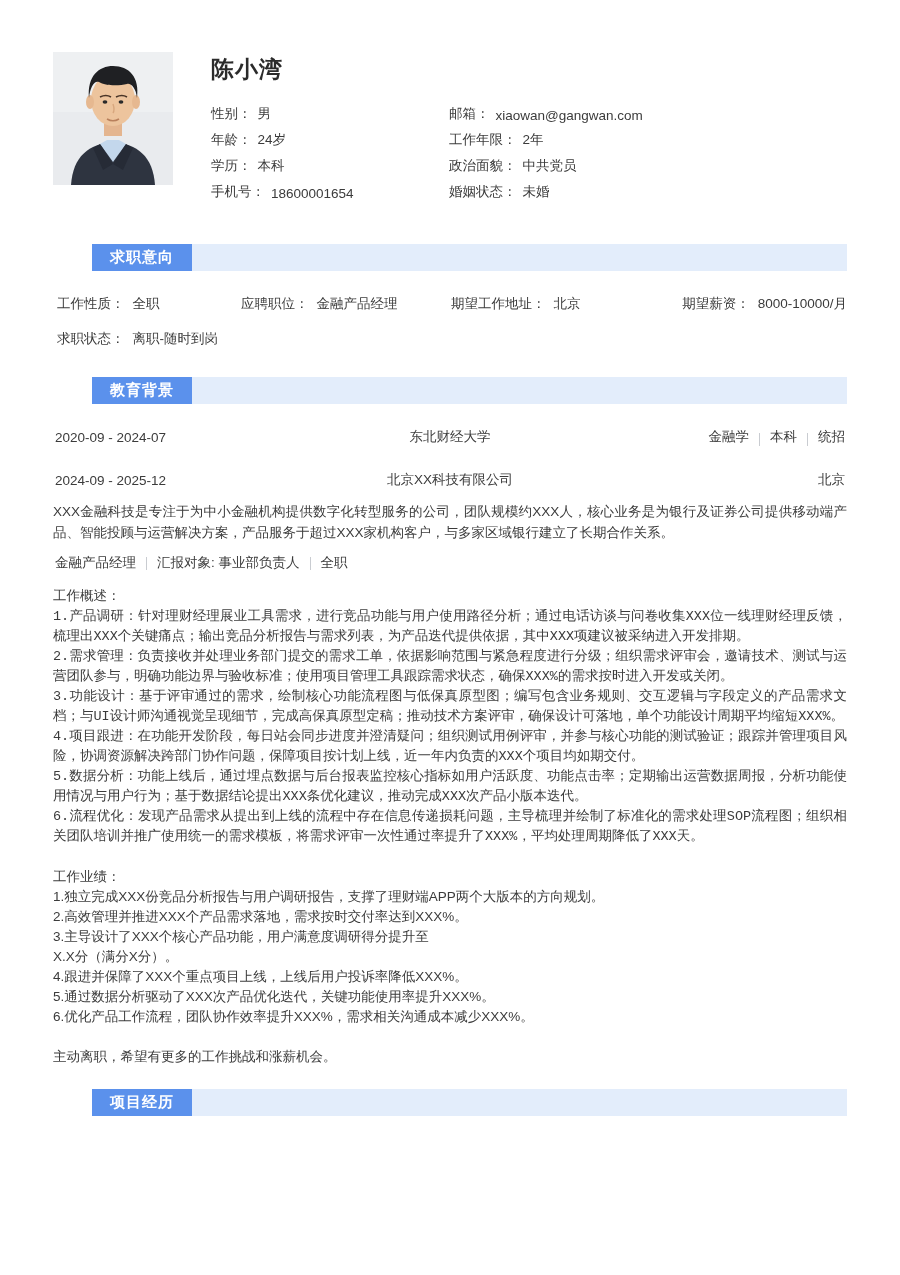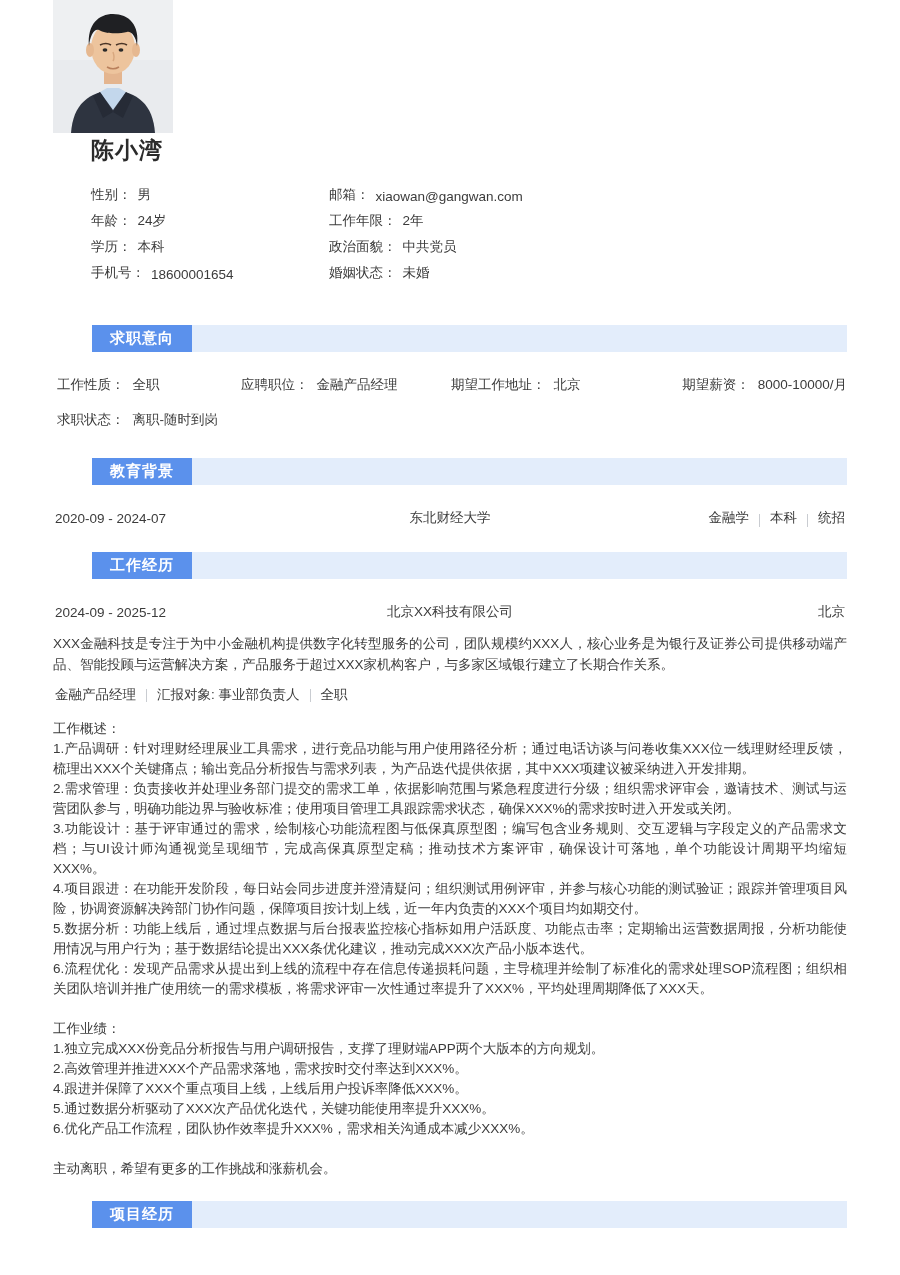--- a/index.html
+++ b/index.html
@@ -10,21 +10,21 @@
   }
   *{box-sizing:border-box;margin:0;padding:0;}
   html,body{background:#fff;}
   body{
     width:900px;height:1275px;overflow:hidden;
     font-family:"Liberation Sans","DejaVu Sans",sans-serif;
     color:var(--text);
   }
   .content{width:794px;margin:0 auto;}
   
-  .header{display:flex;flex-direction:column;}
+  .header{display:flex;padding-top:52px;}
   .photo{width:120px;height:133px;flex:none;overflow:hidden;background:#e9ebee;}
   .photo svg{display:block;}
   .header-right{margin-left:38px;flex:1;}
   .name{font-size:23px;font-weight:bold;color:#2b2b2b;margin:2px 0 12px;letter-spacing:1px;}
   .info-grid{display:flex;}
   .info-col{display:flex;flex-direction:column;}
   .info-col.left{width:238px;}
   .info-col.right{flex:1;}
   .info-row{height:26px;display:flex;align-items:flex-end;font-size:13.5px;}
   .info-value{margin-left:6px;}
@@ -47,21 +47,21 @@
   .ji-row2{display:flex;margin-top:17px;font-size:13.5px;padding-left:4px;}
   
   .meta-row{display:flex;align-items:center;font-size:13.5px;margin-top:24px;padding:0 2px;}
   .meta-left{width:32%;}
   .meta-center{width:36%;text-align:center;}
   .meta-right{width:32%;display:flex;align-items:flex-end;justify-content:flex-end;}
   .sep{width:1px;height:13px;background:var(--sep);margin:0 10px;flex:none;}
   
   .desc{font-size:13.5px;line-height:21px;text-align:justify;margin-top:12px;white-space:pre-line;}
   .para{font-size:13.5px;line-height:20px;text-align:justify;white-space:pre-line;}
-  .block{margin-top:15px;}
+  .block{margin-top:15px;font-family:Liberation Mono, monospace;}
   .block-gap{margin-top:20px;}
   .position-row{display:flex;align-items:center;font-size:13.5px;margin-top:11px;padding-left:2px;}
   .sec-edu{margin-top:29px;}
   .sec-work{margin-top:25px;}
   .sec-proj{margin-top:22px;}
   .company-intro{margin-top:12px;}
 </style>
 </head>
 <body>
 
@@ -183,24 +183,20 @@
         <span>金融学</span>
         <span class="sep"></span>
         <span>本科</span>
         <span class="sep"></span>
         <span>统招</span>
       </div>
     </div>
   </section>
 
   <section class="sec-work">
-    <div class="section-bar">
-      <div class="section-badge">工作经历</div>
-      <div class="section-rest"></div>
-    </div>
     <div class="meta-row">
       <div class="meta-left">2024-09 - 2025-12</div>
       <div class="meta-center">北京XX科技有限公司</div>
       <div class="meta-right">
           <span>北京</span>
         </div>
     </div>
     <p class="desc company-intro">XXX金融科技是专注于为中小金融机构提供数字化转型服务的公司，团队规模约XXX人，核心业务是为银行及证券公司提供移动端产品、智能投顾与运营解决方案，产品服务于超过XXX家机构客户，与多家区域银行建立了长期合作关系。</p>
     <div class="position-row">
       <span>金融产品经理</span>
@@ -217,20 +213,22 @@
       <p class="para">3.功能设计：基于评审通过的需求，绘制核心功能流程图与低保真原型图；编写包含业务规则、交互逻辑与字段定义的产品需求文档；与UI设计师沟通视觉呈现细节，完成高保真原型定稿；推动技术方案评审，确保设计可落地，单个功能设计周期平均缩短XXX%。</p>
       <p class="para">4.项目跟进：在功能开发阶段，每日站会同步进度并澄清疑问；组织测试用例评审，并参与核心功能的测试验证；跟踪并管理项目风险，协调资源解决跨部门协作问题，保障项目按计划上线，近一年内负责的XXX个项目均如期交付。</p>
       <p class="para">5.数据分析：功能上线后，通过埋点数据与后台报表监控核心指标如用户活跃度、功能点击率；定期输出运营数据周报，分析功能使用情况与用户行为；基于数据结论提出XXX条优化建议，推动完成XXX次产品小版本迭代。</p>
       <p class="para">6.流程优化：发现产品需求从提出到上线的流程中存在信息传递损耗问题，主导梳理并绘制了标准化的需求处理SOP流程图；组织相关团队培训并推广使用统一的需求模板，将需求评审一次性通过率提升了XXX%，平均处理周期降低了XXX天。</p>
     </div>
 
     <div class="block-gap">
       <p class="para">工作业绩：</p>
       <p class="para">1.独立完成XXX份竞品分析报告与用户调研报告，支撑了理财端APP两个大版本的方向规划。</p>
       <p class="para">2.高效管理并推进XXX个产品需求落地，需求按时交付率达到XXX%。</p>
+      <p class="para">3.主导设计了XXX个核心产品功能，用户满意度调研得分提升至
+X.X分（满分X分）。</p>
       <p class="para">4.跟进并保障了XXX个重点项目上线，上线后用户投诉率降低XXX%。</p>
       <p class="para">5.通过数据分析驱动了XXX次产品优化迭代，关键功能使用率提升XXX%。</p>
       <p class="para">6.优化产品工作流程，团队协作效率提升XXX%，需求相关沟通成本减少XXX%。</p>
     </div>
 
     <p class="para block-gap">主动离职，希望有更多的工作挑战和涨薪机会。</p>
   </section>
 
   <section class="sec-proj">
     <div class="section-bar">

